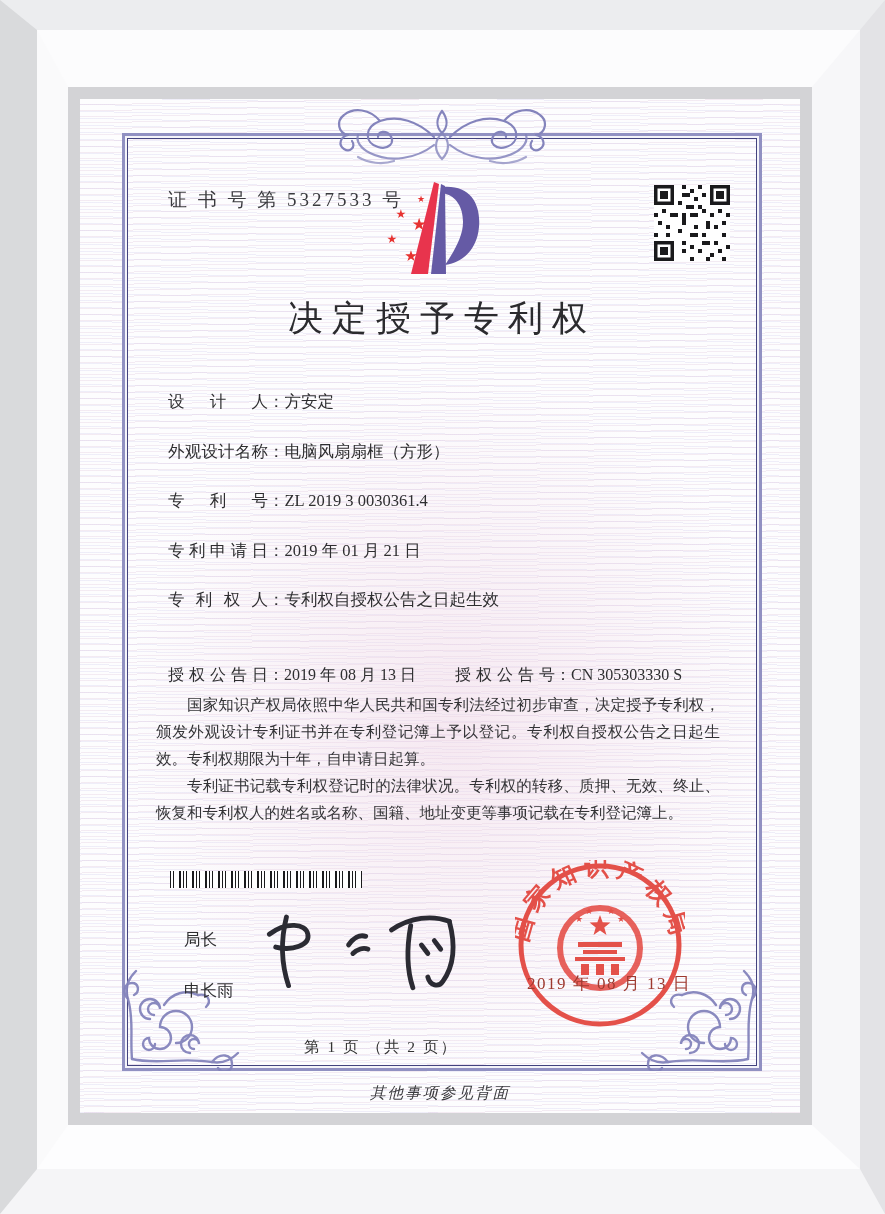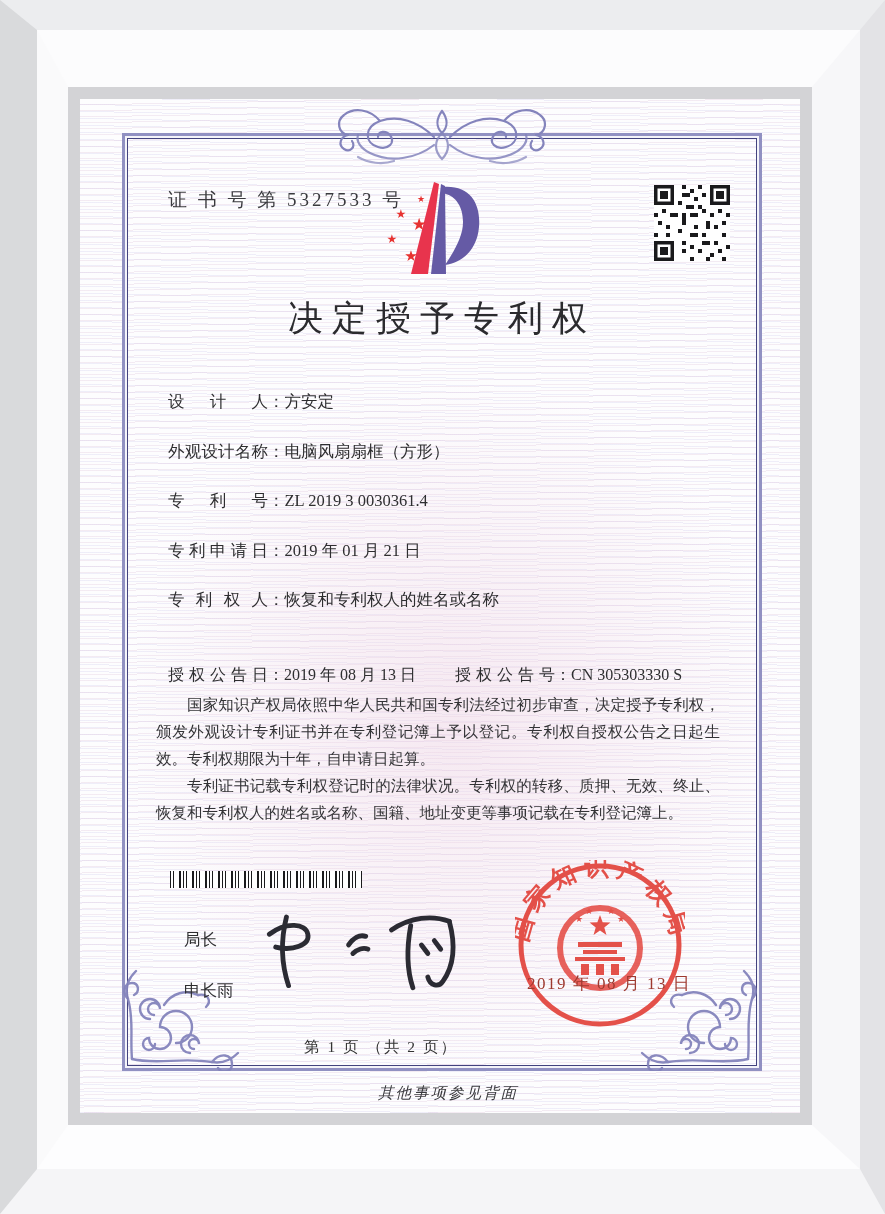--- a/index.html
+++ b/index.html
@@ -46,21 +46,21 @@
   .barcode{position:absolute;left:90px;top:772px;width:192px;height:17px;
      background:repeating-linear-gradient(90deg,#1a1a1c 0 1.5px,#fff 1.5px 3px,#1a1a1c 3px 4px,
         #fff 4px 7px,#1a1a1c 7px 7.5px,#fff 7.5px 9.5px,#1a1a1c 9.5px 11px,#fff 11px 13px);}
   .director{position:absolute;left:104px;top:830px;font-size:16.5px;color:#2e2e30;}
   .director .name{margin-top:29px;}
   .signature{position:absolute;left:170px;top:798px;width:225px;height:98px;}
   .seal{position:absolute;left:435px;top:761px;width:170px;height:170px;opacity:0.92;}
   .seal-date{position:absolute;left:447px;top:873px;font-size:17px;letter-spacing:1.5px;color:#9e392f;}
   .page-info{position:absolute;left:47px;top:938px;width:508px;text-align:center;
              font-size:15.5px;letter-spacing:2px;color:#333;}
-  .back-note{position:absolute;left:8px;top:984px;width:720px;text-align:center;
+  .back-note{position:absolute;left:0;top:984px;width:720px;text-align:center;
              font-size:15.5px;letter-spacing:2px;color:#3a3a3e;font-style:italic;}
 </style>
 </head>
 <body>
 
 <div class="photo">
   <div class="frame-outer">
     <div class="frame-face">
       <div class="mat">
         <div class="paper">
@@ -179,21 +179,21 @@
             </g>
           </svg>
 
           <div class="title">决定授予专利权</div>
 
           <div class="fields">
             <div class="frow"><span class="flabel">设计人</span><span>：</span><span class="fvalue">方安定</span></div>
             <div class="frow"><span class="flabel">外观设计名称</span><span>：</span><span class="fvalue">电脑风扇扇框（方形）</span></div>
             <div class="frow"><span class="flabel">专利号</span><span>：</span><span class="fvalue">ZL 2019 3 0030361.4</span></div>
             <div class="frow"><span class="flabel">专利申请日</span><span>：</span><span class="fvalue">2019 年 01 月 21 日</span></div>
-            <div class="frow"><span class="flabel">专利权人</span><span>：</span><span class="fvalue">恢复和专利权人的姓名或名称</span></div>
+            <div class="frow"><span class="flabel">专利权人</span><span>：</span><span class="fvalue">专利权自授权公告之日起生效</span></div>
           </div>
 
           <div class="grant-row">
             <span class="grant-first"><span class="flabel">授权公告日</span><span>：</span><span class="fvalue">2019 年 08 月 13 日</span></span>
             <span><span class="flabel">授权公告号</span><span>：</span><span class="fvalue">CN 305303330 S</span></span>
           </div>
 
           <div class="paras">
             <p>国家知识产权局依照中华人民共和国专利法经过初步审查，决定授予专利权，颁发外观设计专利证书并在专利登记簿上予以登记。专利权自授权公告之日起生效。专利权期限为十年，自申请日起算。</p>
             <p>专利证书记载专利权登记时的法律状况。专利权的转移、质押、无效、终止、恢复和专利权人的姓名或名称、国籍、地址变更等事项记载在专利登记簿上。</p>

